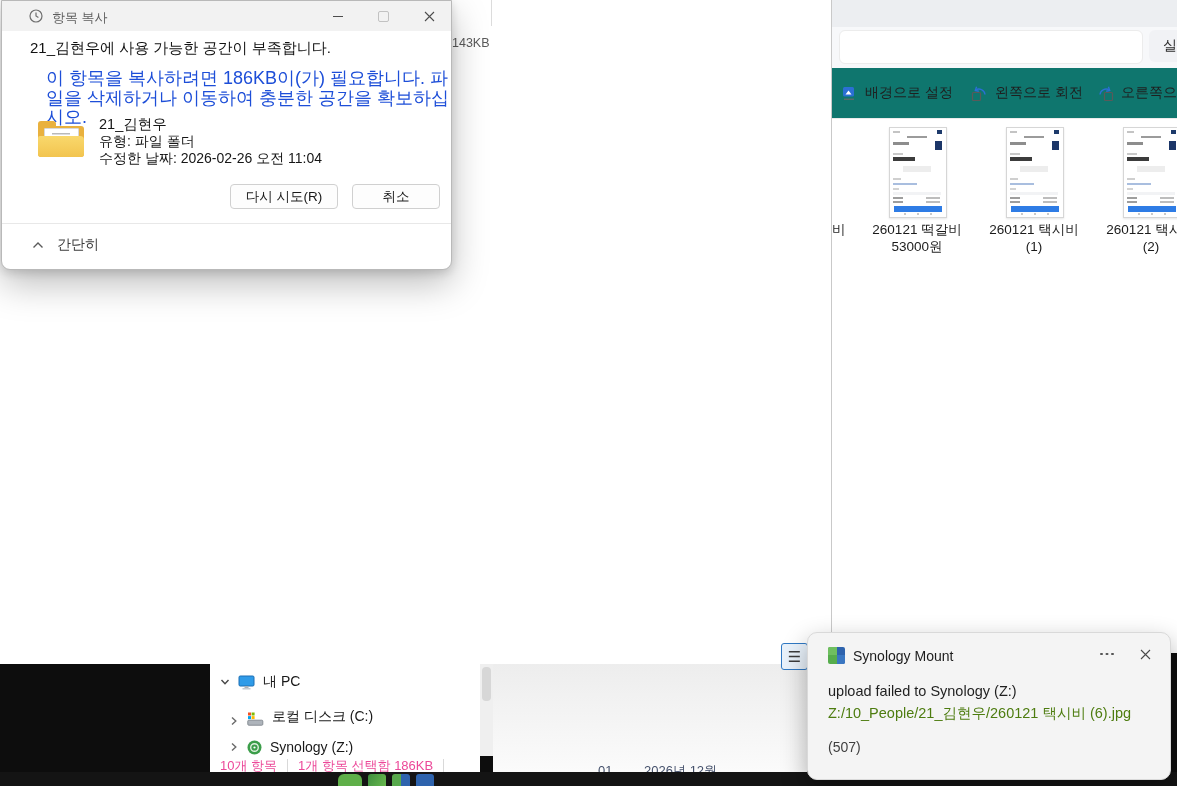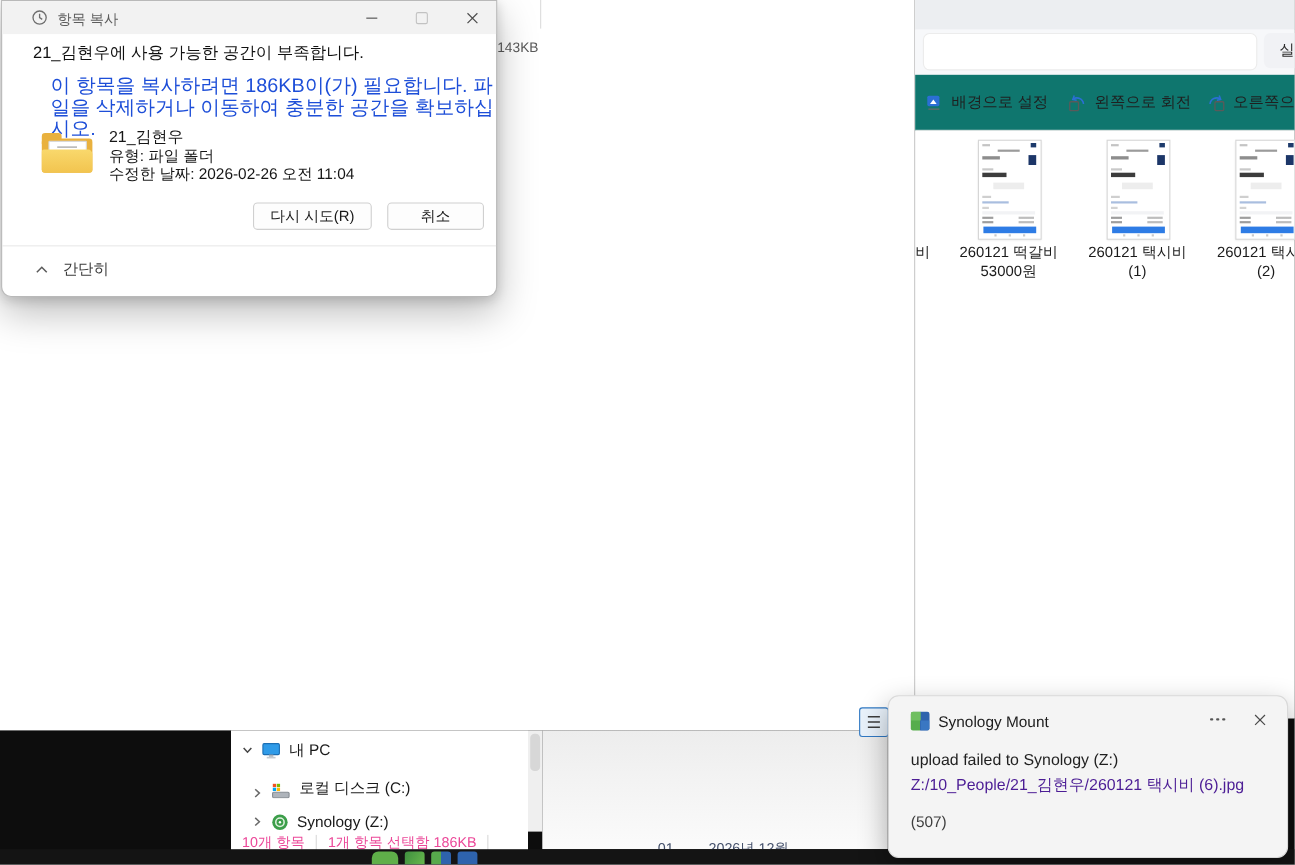--- a/index.html
+++ b/index.html
@@ -98,21 +98,21 @@
               background:linear-gradient(90deg,#56ad4c 50%,#2e63ad 50%);}
   #toast-logo i{position:absolute;left:0;top:0;width:50%;height:45%;background:#6fbf60;}
   #toast-logo b{position:absolute;right:0;bottom:0;width:50%;height:55%;background:#3a77c2;}
   #toast-title{position:absolute;left:45px;top:15px;font-size:14px;color:#1c1c1c;}
   #toast-more{position:absolute;left:286px;top:8px;width:26px;height:26px;display:flex;align-items:center;justify-content:center;}
   #toast-close{position:absolute;left:324px;top:8px;width:26px;height:26px;display:flex;align-items:center;justify-content:center;}
   .dots3{width:14px;height:3px;position:relative;}
   .dots3::before{content:"";position:absolute;left:0;top:0;width:2.5px;height:2.5px;border-radius:50%;
                  background:#555;box-shadow:5.5px 0 0 #555,11px 0 0 #555;}
   #toast-line1{position:absolute;left:20px;top:50px;font-size:14.5px;color:#1f1f1f;}
-  #toast-line2{position:absolute;left:20px;top:71px;font-size:14.5px;color:#4c1d95;}
+  #toast-line2{position:absolute;left:20px;top:71px;font-size:14.5px;color:#4d7c0f;}
   #toast-line3{position:absolute;left:20px;top:106px;font-size:14px;color:#3f3f3f;}
 </style>
 </head>
 <body>
 
 <div id="page">
 
   <div class="abs" id="backdrop"></div>
 
   <div class="abs" id="win-left">

